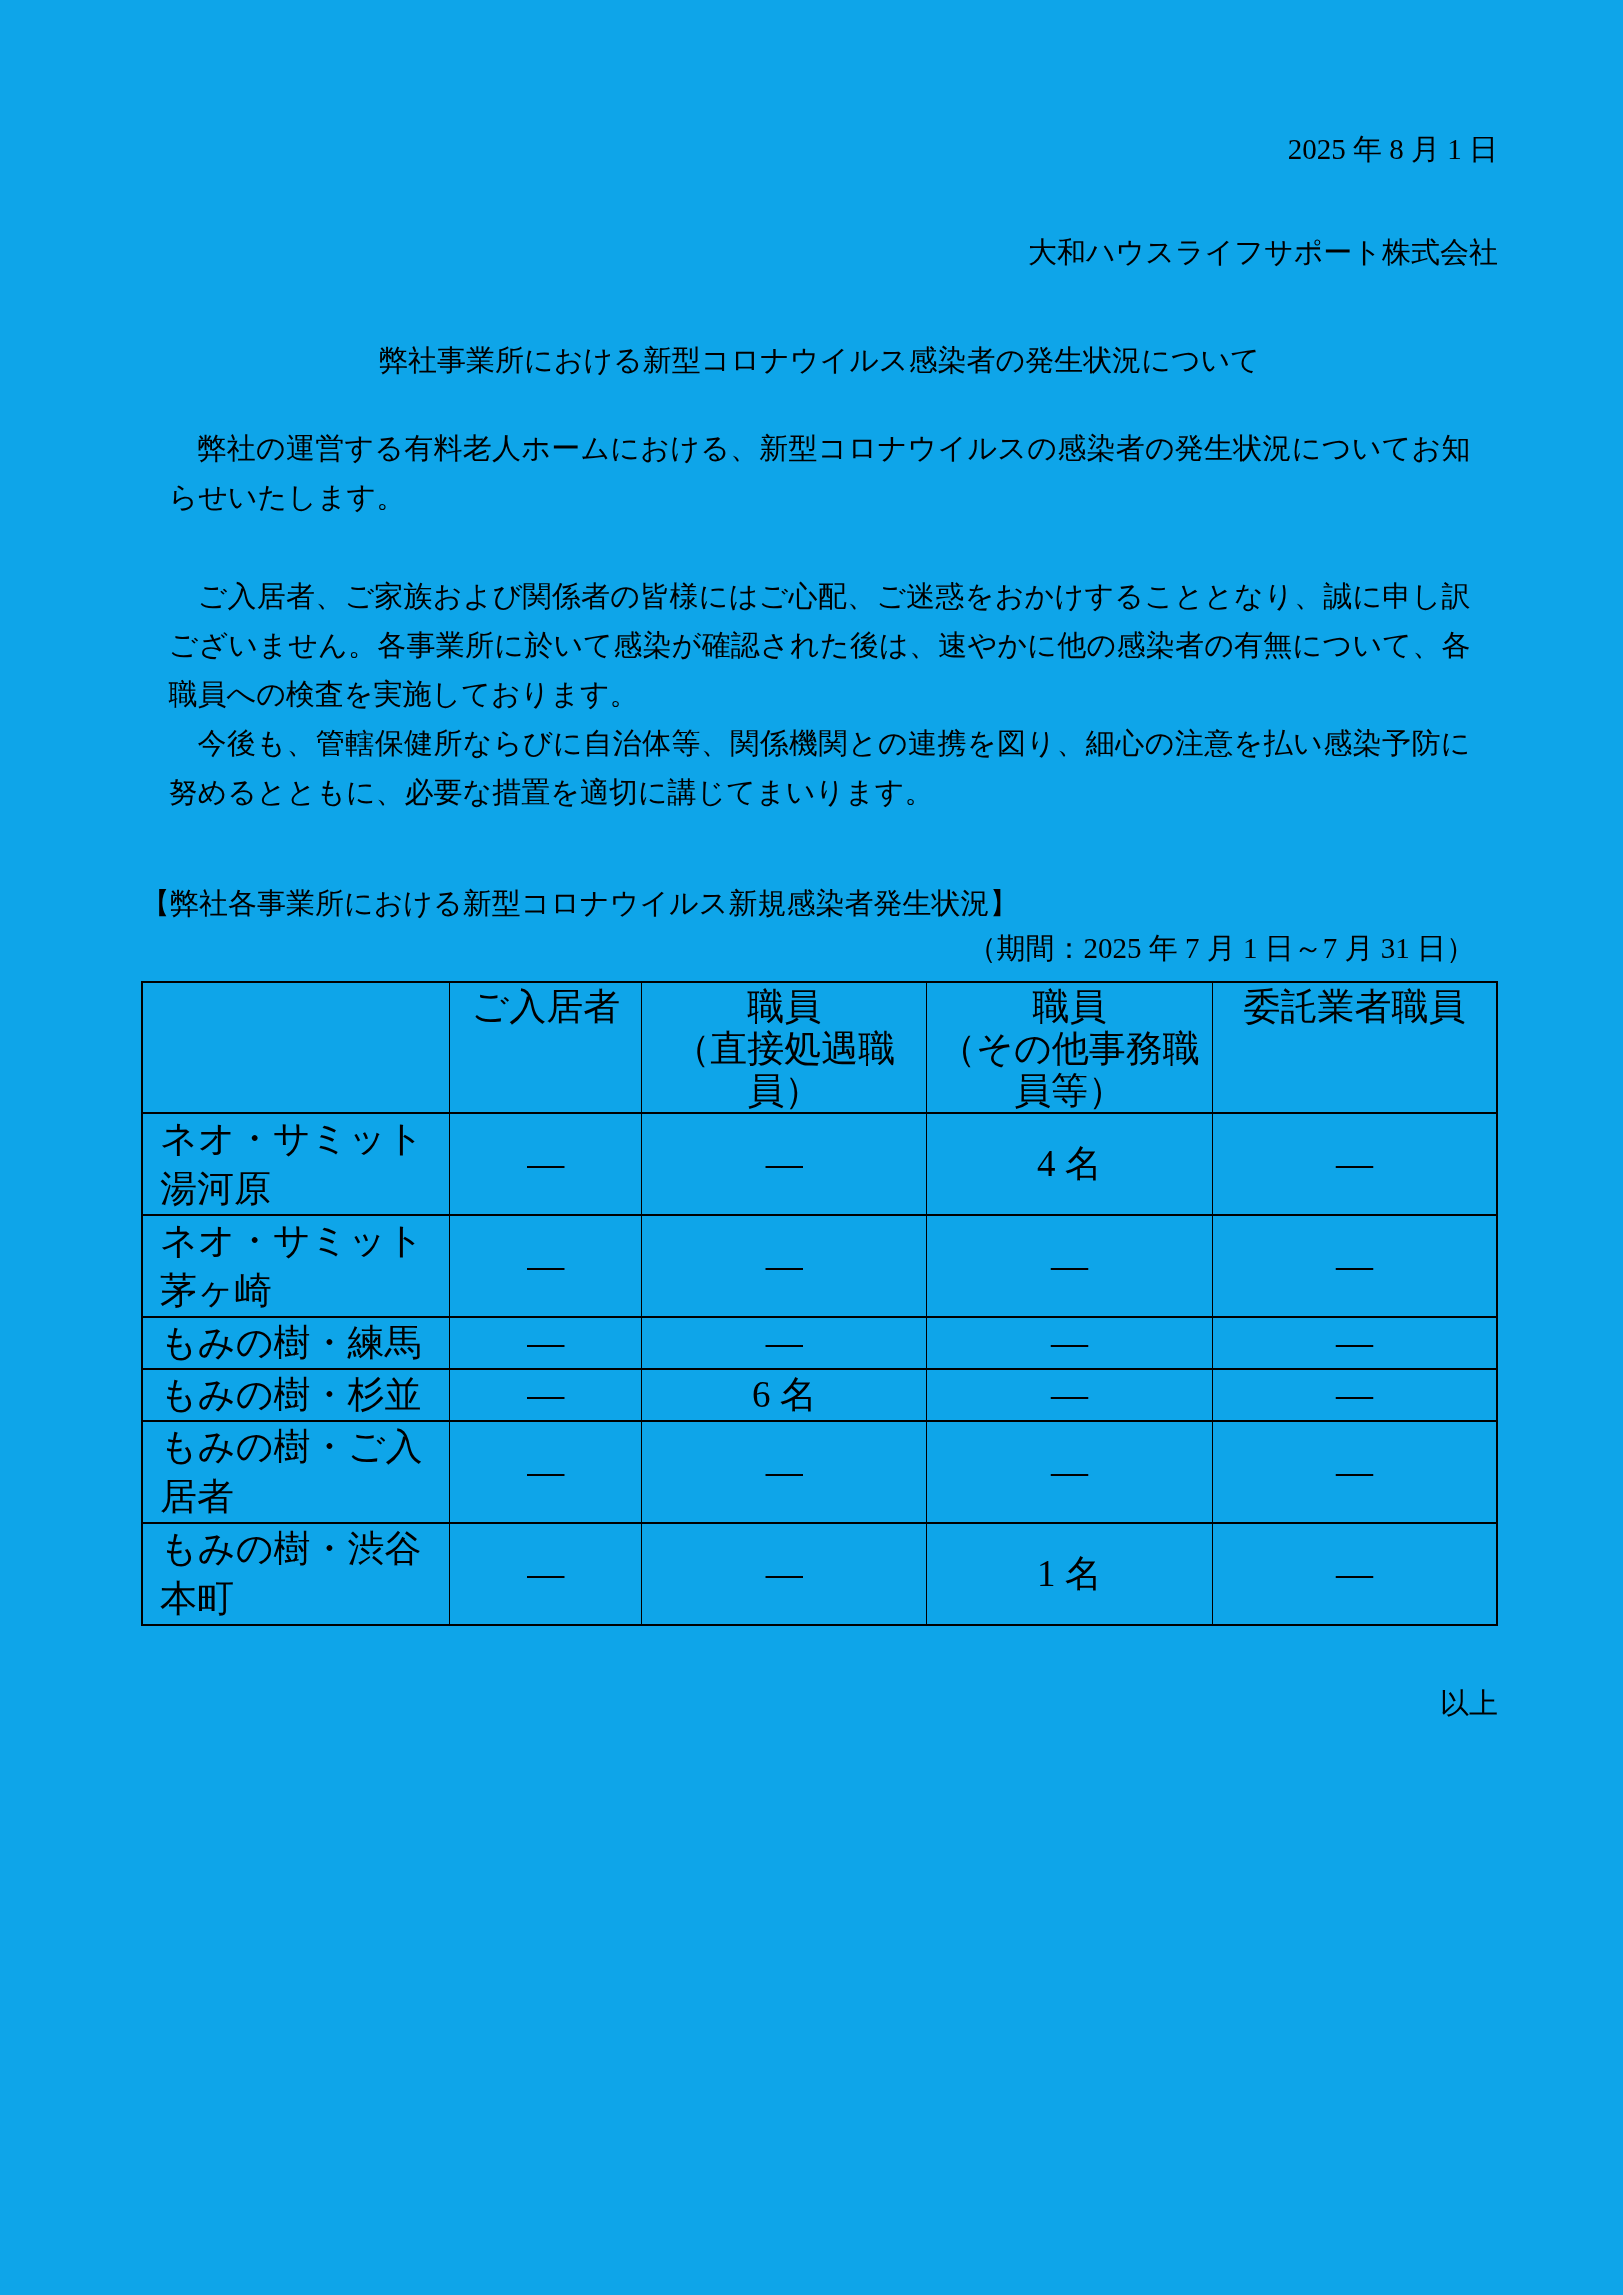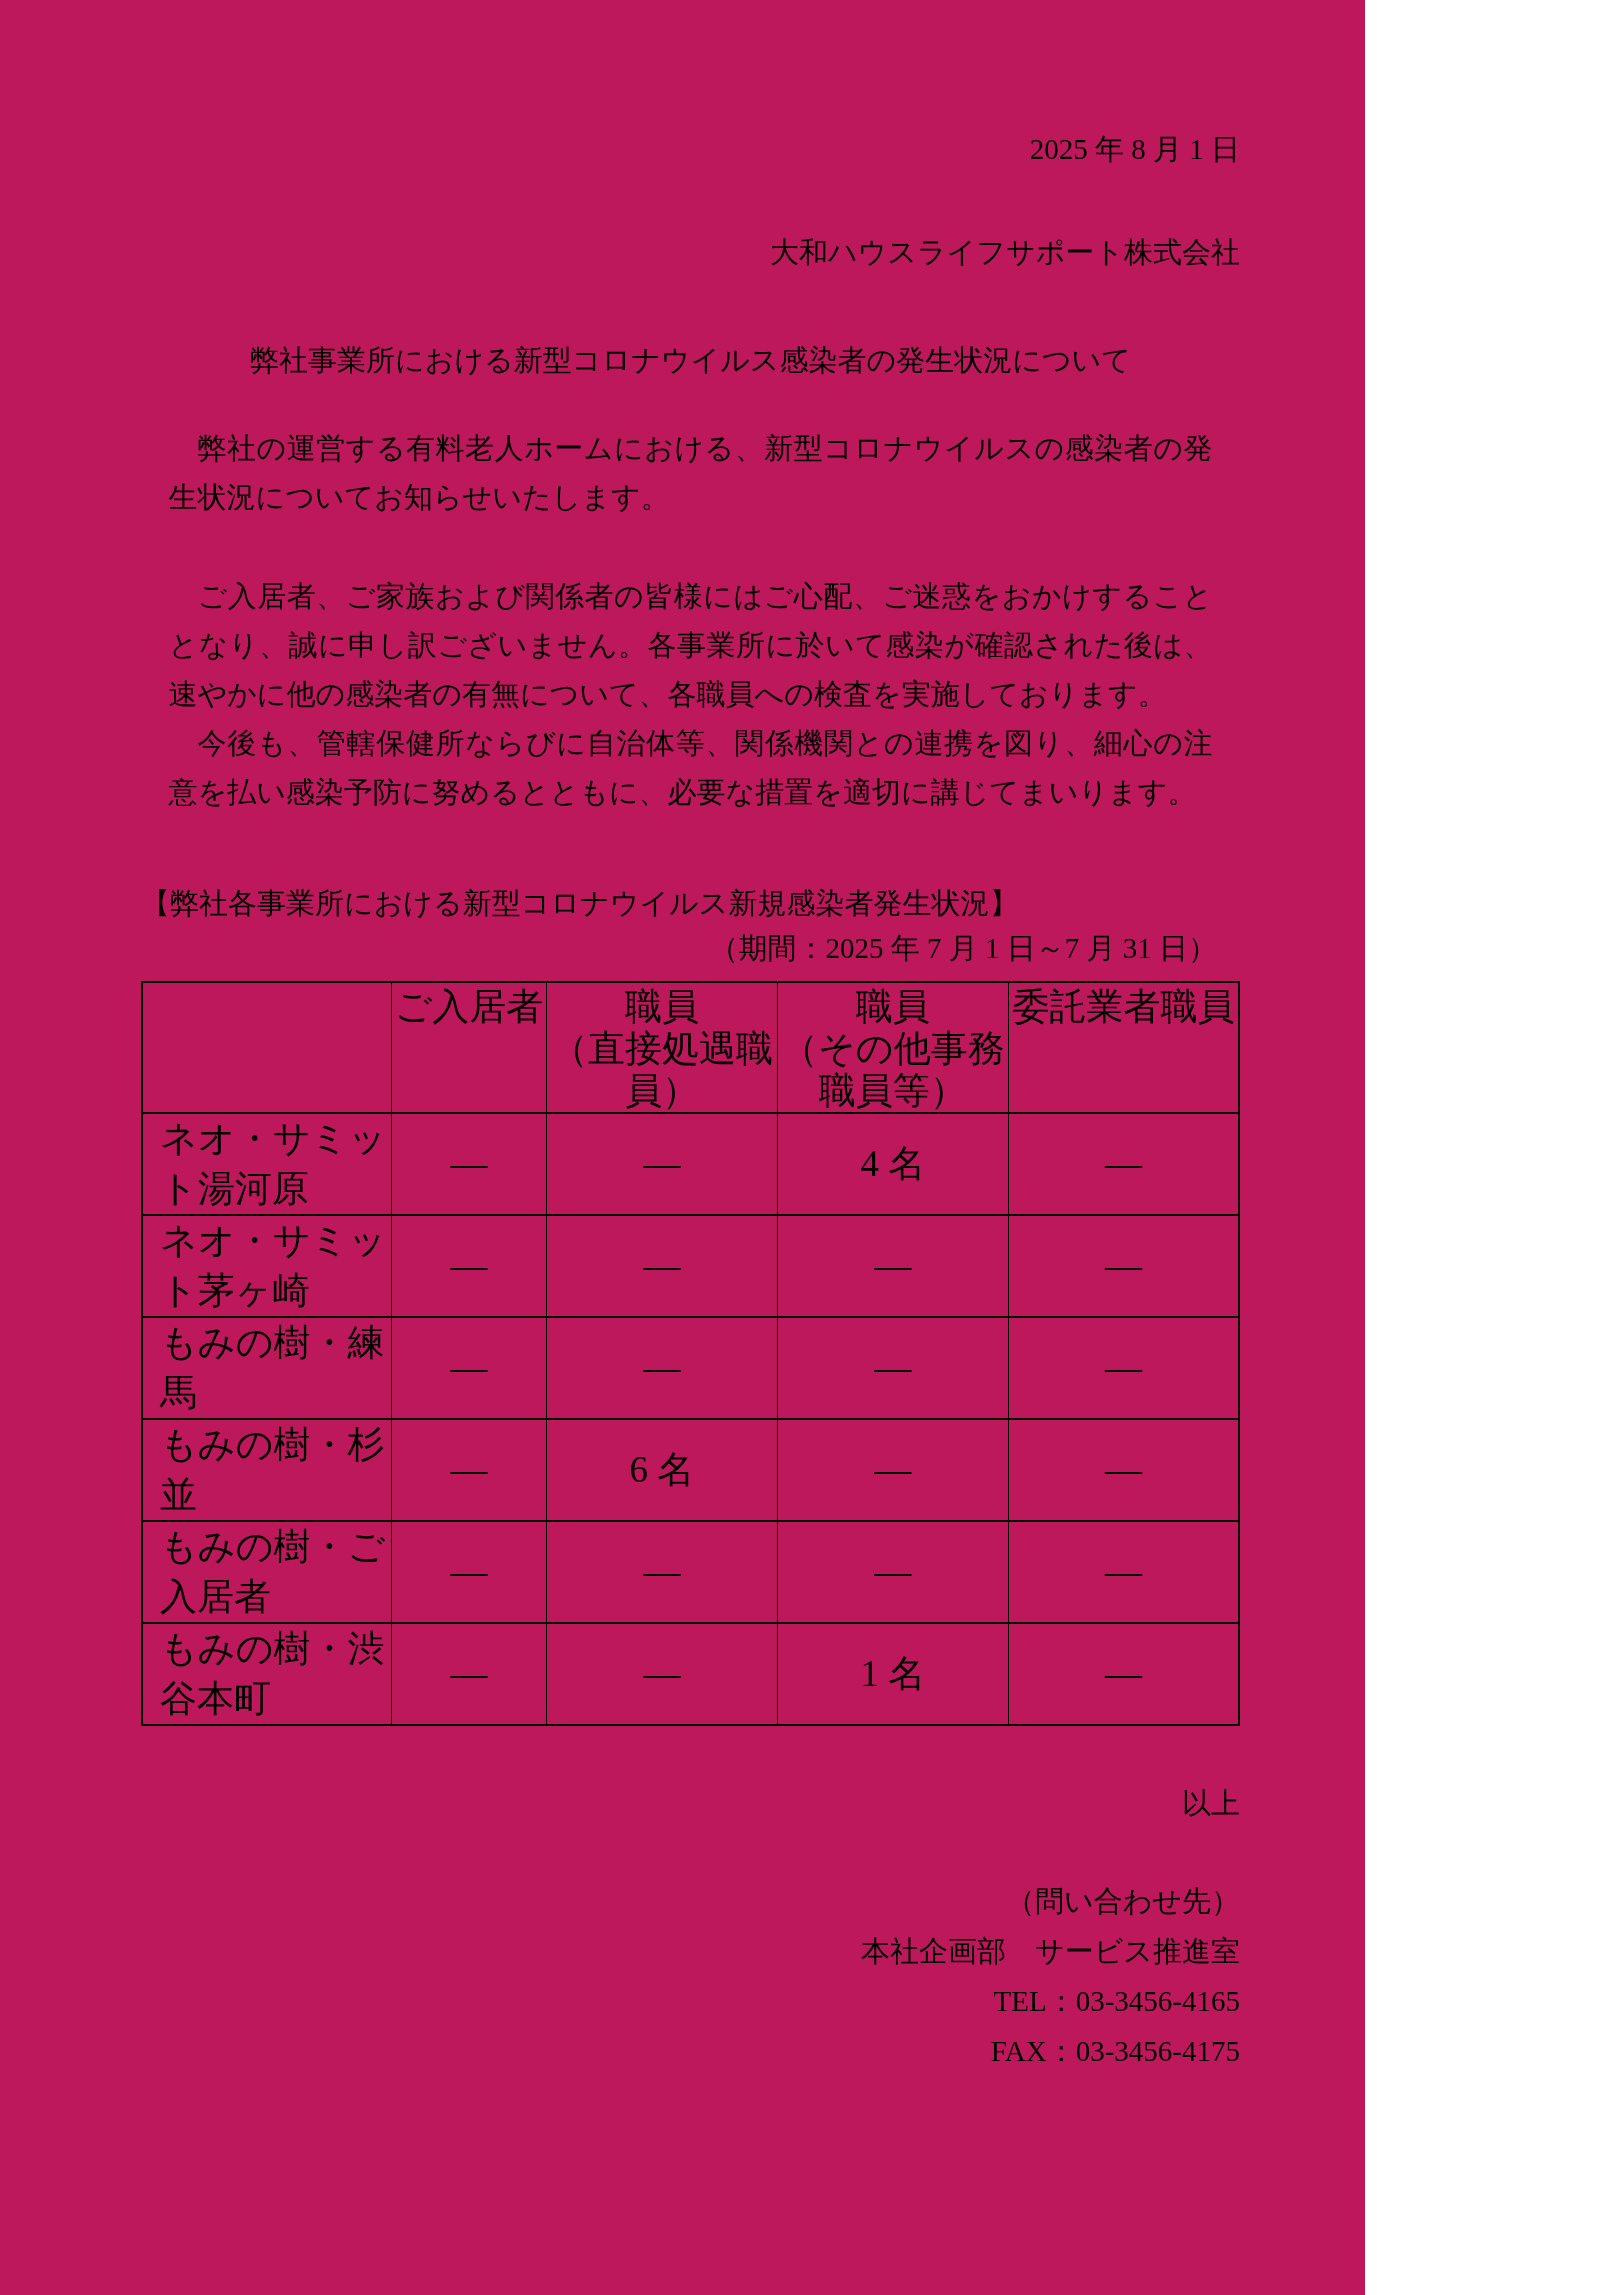--- a/index.html
+++ b/index.html
@@ -1,20 +1,20 @@
 <!DOCTYPE html>
 <html style="font-size:10.5px"><head>
 <meta charset="utf-8">
 <style>
   html, body { margin: 0; padding: 0; background: #ffffff; }
   .page {
     position: relative;
-    width: 1365px;
+    width: 1623px;
     height: 2295px;
-    background: #be185d;
+    background: #0ea5e9;
     color: #000000;
     font-family: "Liberation Serif", "DejaVu Serif", serif;
     font-size: 29px;
     box-sizing: border-box;
     padding: 125px 125px 0 141px;
     overflow: hidden;
   }
   .line { line-height: 49px; }
   .right { text-align: right; }
   .company-line { margin-top: 54px; }
@@ -156,21 +156,15 @@
         <td>―</td>
         <td>―</td>
         <td>1 名</td>
         <td>―</td>
       </tr>
     </tbody>
   </table>
 
   <div class="closing-line right">以上</div>
 
-  <div class="contact-block">
-    <div class="contact-line contact-heading">（問い合わせ先）</div>
-    <div class="contact-line">本社企画部　サービス推進室</div>
-    <div class="contact-line">TEL：03-3456-4165</div>
-    <div class="contact-line">FAX：03-3456-4175</div>
-  </div>
 
 </div>
 
 
 </body></html>

